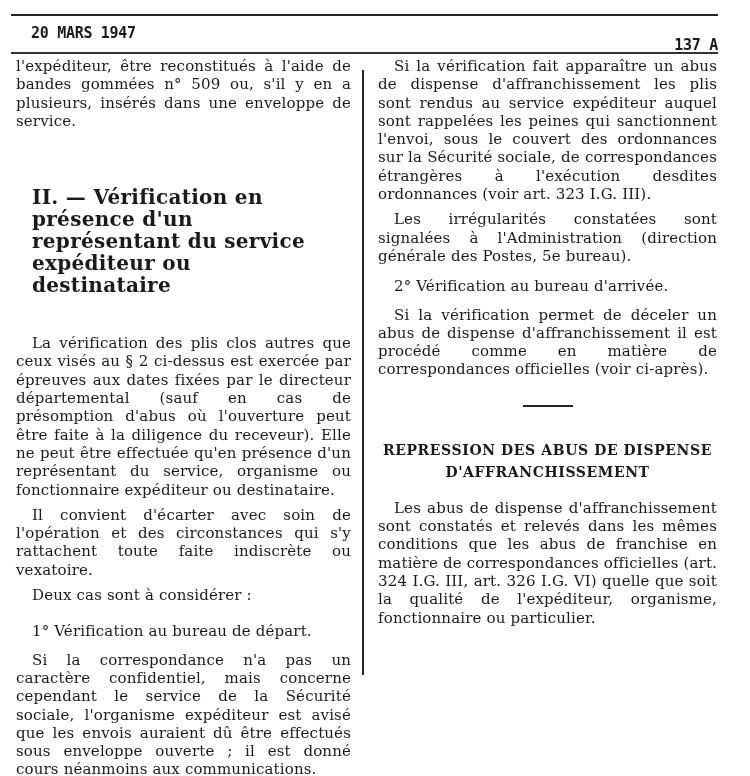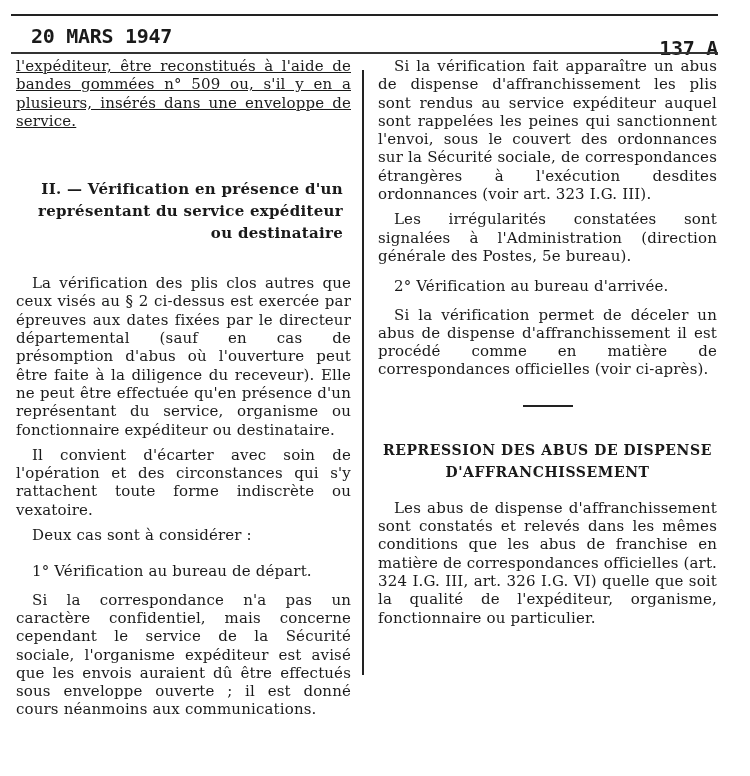--- a/index.html
+++ b/index.html
@@ -24,21 +24,21 @@
       border-top: 2px solid #222;
     }
     .header {
       position: absolute;
       left: 11px;
       top: 20px;
       width: 707px;
       height: 26px;
       font-family: "DejaVu Sans Mono", "Liberation Mono", monospace;
       font-weight: bold;
-      font-size: 20px;
+      font-size: 15px;
       letter-spacing: -0.3px;
     }
     .header span { position: absolute; top: 4px; white-space: nowrap; }
     .hdr-date { left: 20px; }
     .hdr-title { left: 245px; }
     .hdr-page { right: 0px; margin-top: 12px; }
     .header-rule {
       position: absolute;
       left: 11px;
       top: 52px;
@@ -61,28 +61,28 @@
       line-height: 18.3px;
       text-align: justify;
       letter-spacing: 0.15px;
     }
     .col-left { left: 16px; width: 335px; }
     .col-right { left: 378px; width: 339px; }
     .col p {
       margin: 0;
       text-indent: 16px;
     }
-    .col p.noindent { text-indent: 0; text-decoration: underline; }
+    .col p.noindent { text-indent: 0; }
     .col p.last-left { text-align-last: left; }
     .section-heading {
       font-weight: bold;
-      text-align: right;
-      font-size: 15px;
+      text-align: left;
+      font-size: 20px;
       line-height: 22px;
-      margin: 8px;
+      margin: 16px;
       letter-spacing: 0.3px;
     }
     .caps-heading {
       font-weight: bold;
       text-align: center;
       font-size: 14px;
       line-height: 22px;
       margin: 0;
       letter-spacing: 0.6px;
     }
@@ -114,21 +114,21 @@
 
 <div class="col col-left">
   <p class="noindent last-left">l'expéditeur, être reconstitués à l'aide de bandes gommées n° 509 ou, s'il y en a plusieurs, insérés dans une enveloppe de service.</p>
 
   <div style="height:40px"></div>
   <h2 class="section-heading">II. — Vérification en présence d'un représentant du service expéditeur ou destinataire</h2>
 
   <div style="height:22px"></div>
   <p class="last-left">La vérification des plis clos autres que ceux visés au § 2 ci-dessus est exercée par épreuves aux dates fixées par le directeur départemental (sauf en cas de présomption d'abus où l'ouverture peut être faite à la diligence du receveur). Elle ne peut être effectuée qu'en présence d'un représentant du service, organisme ou fonctionnaire expéditeur ou destinataire.</p>
   <div style="height:7px"></div>
-  <p class="last-left">Il convient d'écarter avec soin de l'opération et des circonstances qui s'y rattachent toute forme indiscrète ou vexatoire.</p>
+  <p class="last-left">Il convient d'écarter avec soin de l'opération et des circonstances qui s'y rattachent toute faite indiscrète ou vexatoire.</p>
   <div style="height:7px"></div>
   <p class="last-left">Deux cas sont à considérer :</p>
 
   <div style="height:18px"></div>
   <p class="subhead">
     <span>1°</span>
     <span class="it">Vérification au bureau de départ.</span>
   </p>
 
   <div style="height:10px"></div>

